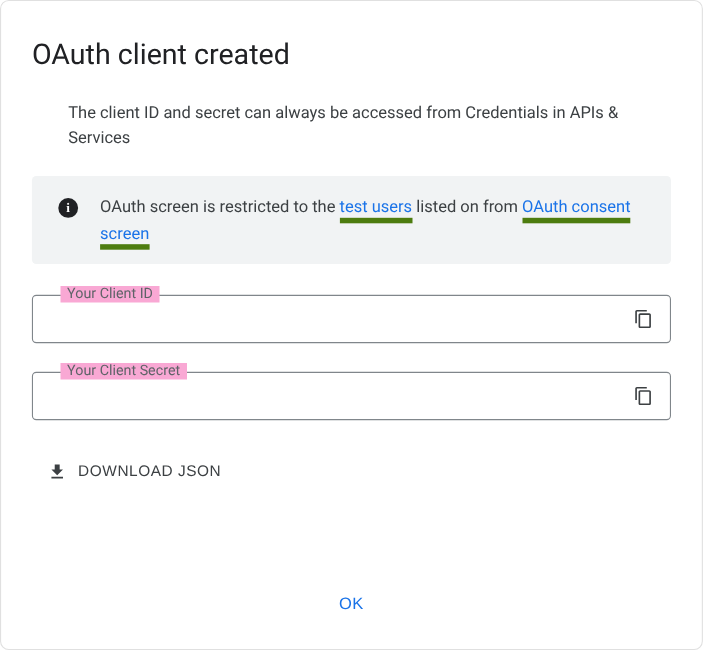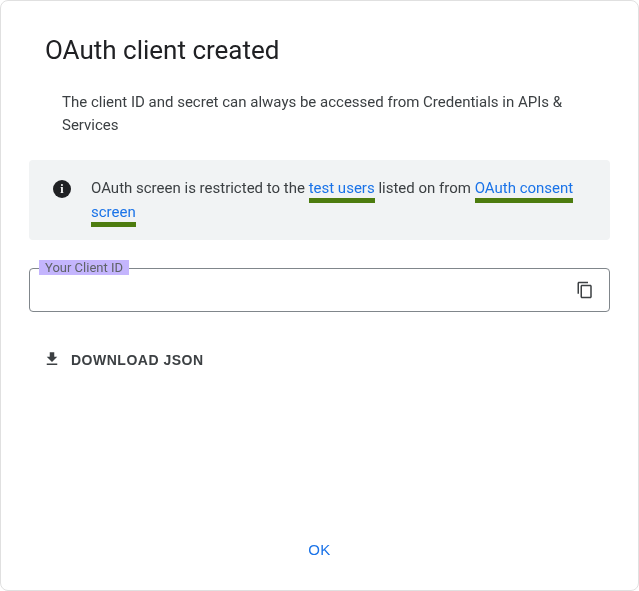--- a/index.html
+++ b/index.html
@@ -22,21 +22,20 @@
       display: flex;
       flex-direction: column;
       height: 100%;
     }
     .title {
       font-size: 26px;
       font-weight: 400;
       color: #202124;
       margin-bottom: 26px;
       margin-top: 10px;
-      margin-left: 16px;
     }
     .description {
       font-size: 15px;
       color: #3c4043;
       line-height: 1.5;
       margin-bottom: 24px;
       margin-left: 33px;
     }
     .info-banner {
       background: #f1f3f4;
@@ -74,22 +73,22 @@
       border-bottom: 5px solid #4d7c0f;
       padding-bottom: 1px;
     }
     .field-group {
       position: relative;
       margin-bottom: 26px;
     }
     .field-label {
       position: absolute;
       top: -8px;
-      left: 10px;
-      background: #c4b5fd;
+      left: 26px;
+      background: #f9a8d4;
       padding: 0 6px;
       font-size: 13px;
       color: #5f6368;
     }
     .field-box {
       border: 1px solid #80868b;
       border-radius: 4px;
       height: 44px;
       display: flex;
       align-items: center;
@@ -109,28 +108,28 @@
       border: none;
       background: transparent;
       cursor: pointer;
       display: flex;
       align-items: center;
       justify-content: center;
       padding: 0;
     }
     .download-btn {
       display: inline-flex;
-      align-items: flex-end;
+      align-items: flex-start;
       gap: 10px;
       background: transparent;
       border: none;
       padding: 8px 14px;
       cursor: pointer;
       font-size: 14px;
-      font-weight: 700;
+      font-weight: 400;
       letter-spacing: 0.5px;
       color: #3c4043;
       align-self: flex-start;
       margin-top: 4px;
     }
     .footer {
       margin-top: auto;
       display: flex;
       justify-content: center;
       padding-top: 20px;
@@ -167,20 +166,31 @@
     <div class="field-box">
       <input class="field-input" type="text" readonly="" value="" style="">
       <button class="copy-btn">
         <svg width="18" height="18" viewBox="0 0 24 24" fill="#3c4043">
             <path d="M16 1H4c-1.1 0-2 .9-2 2v14h2V3h12V1zm3 4H8c-1.1 0-2 .9-2 2v14c0 1.1.9 2 2 2h11c1.1 0 2-.9 2-2V7c0-1.1-.9-2-2-2zm0 16H8V7h11v14z"></path>
           </svg>
       </button>
     </div>
   </div>
 
+  <div class="field-group">
+    <span class="field-label">Your Client Secret</span>
+    <div class="field-box">
+      <input class="field-input" type="text" readonly="" value="" style="">
+      <button class="copy-btn">
+        <svg width="18" height="18" viewBox="0 0 24 24" fill="#3c4043">
+            <path d="M16 1H4c-1.1 0-2 .9-2 2v14h2V3h12V1zm3 4H8c-1.1 0-2 .9-2 2v14c0 1.1.9 2 2 2h11c1.1 0 2-.9 2-2V7c0-1.1-.9-2-2-2zm0 16H8V7h11v14z"></path>
+          </svg>
+      </button>
+    </div>
+  </div>
 
   <button class="download-btn">
     <svg width="18" height="18" viewBox="0 0 24 24" fill="#3c4043">
         <path d="M19 9h-4V3H9v6H5l7 7 7-7zM5 18v2h14v-2H5z"></path>
       </svg>
     <span>DOWNLOAD JSON</span>
   </button>
 
   <div class="footer">
     <button class="ok-btn">OK</button>

